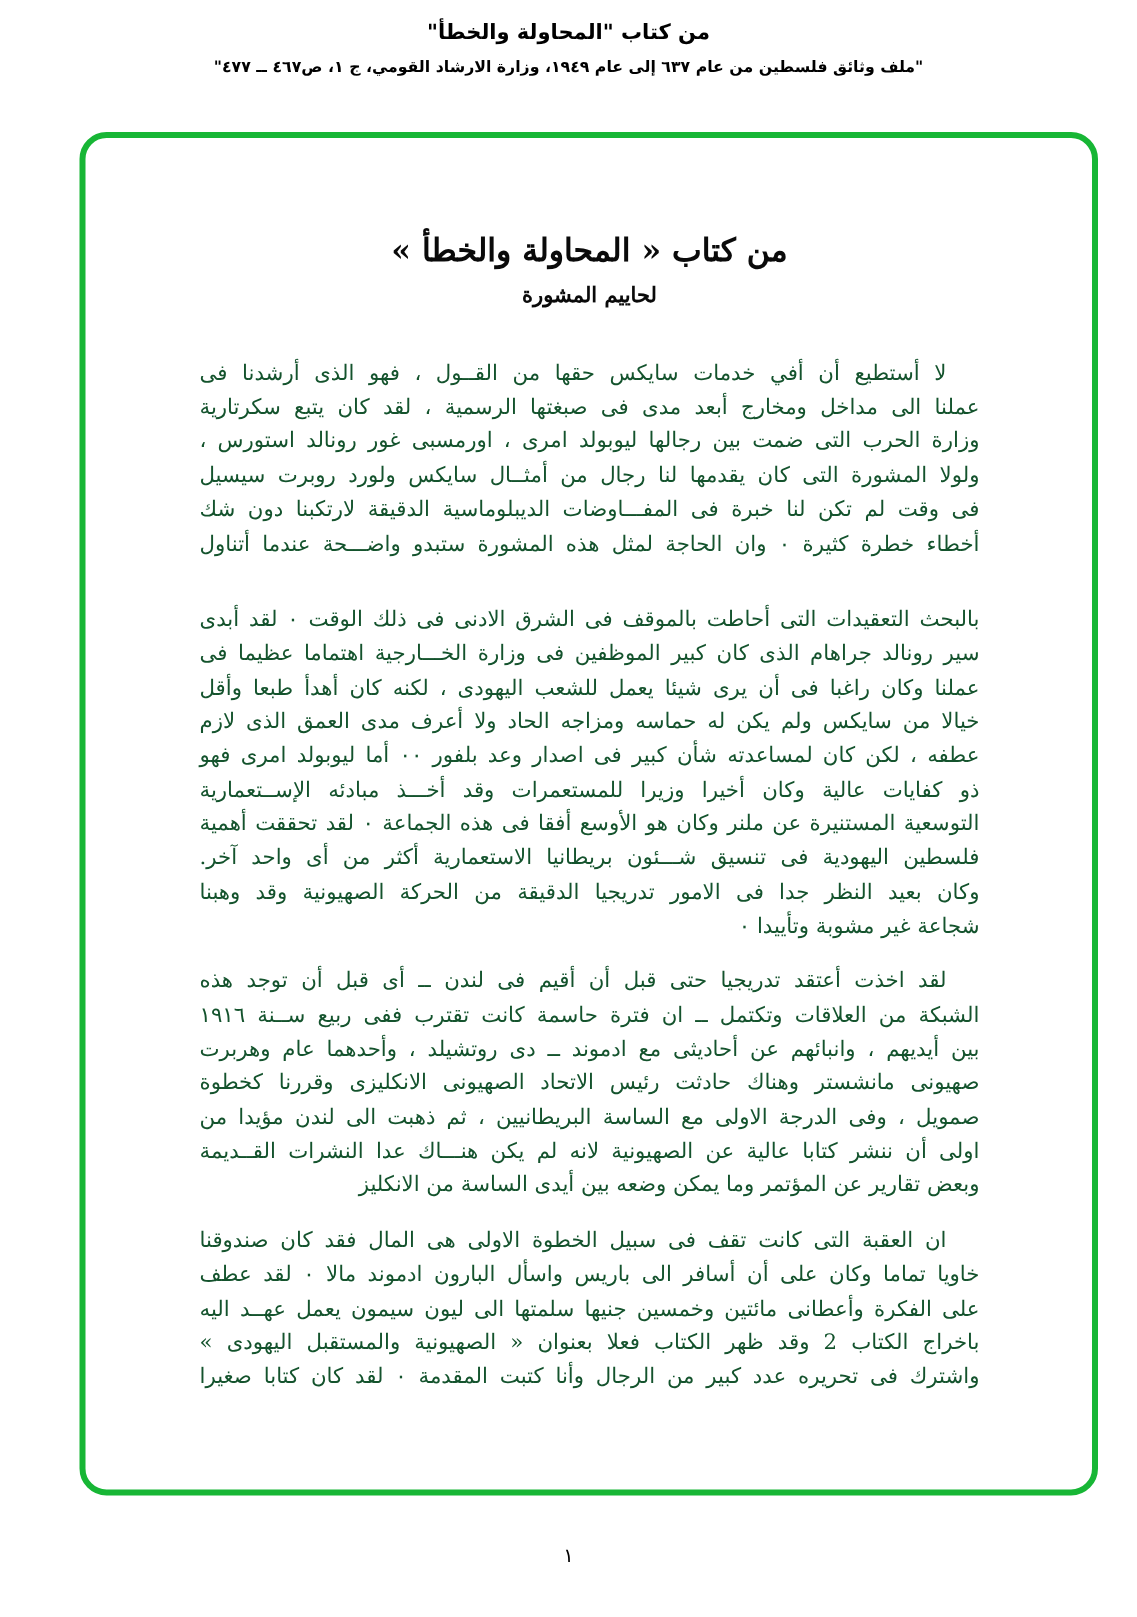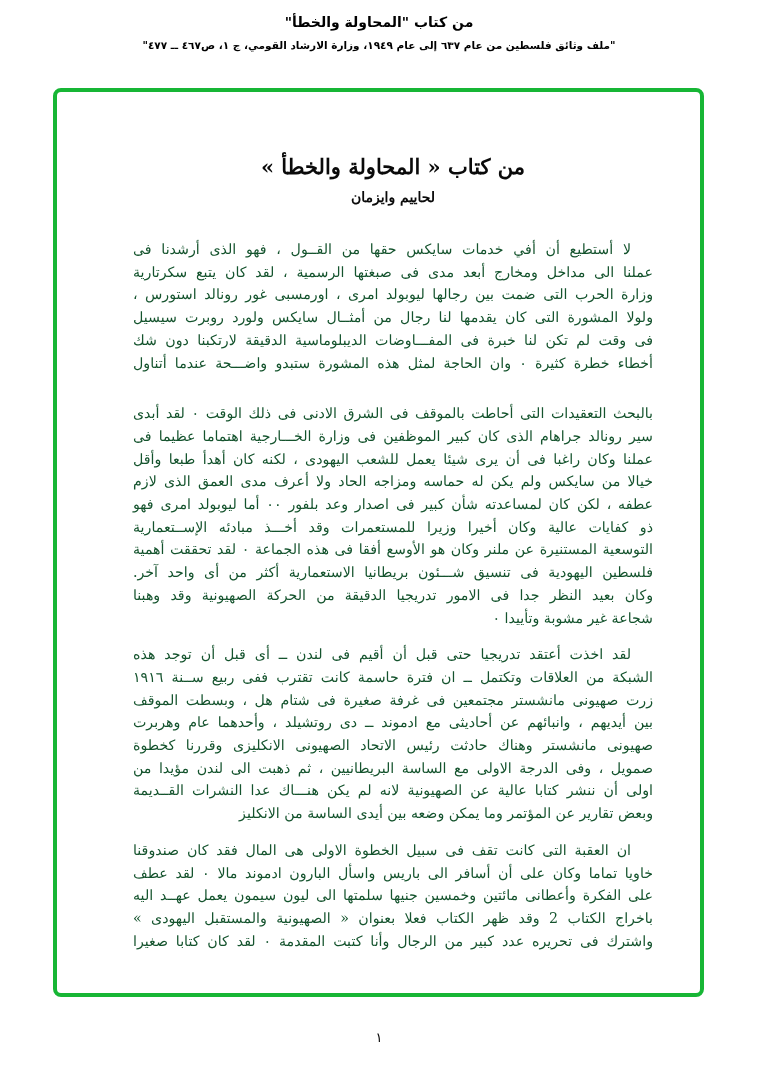--- a/index.html
+++ b/index.html
@@ -38,22 +38,23 @@
       color: #000;
       margin-top: 4px;
     }
     .frame {
       position: absolute;
       left: 53px;
       top: 88px;
       width: 643px;
       height: 901px;
       border: 4px solid #15803d;
-      border-radius: 8px;
+      border-radius: 18px;
       box-sizing: content-box;
+      padding-left: 28px;
     }
     .scan {
       position: absolute;
       left: 76px;
       top: 60px;
       width: 520px;
       direction: rtl;
     }
     .scan-title {
       text-align: center;
@@ -113,21 +114,21 @@
 <body>
 
 <div class="doc-header">
   <div class="doc-header-title">من كتاب "المحاولة والخطأ"</div>
   <div class="doc-header-source">"ملف وثائق فلسطين من عام ٦٣٧ إلى عام ١٩٤٩، وزارة الارشاد القومي، ج ١، ص٤٦٧ ــ ٤٧٧"</div>
 </div>
 
 <div class="frame" style="border-color: rgb(23, 182, 53);">
   <div class="scan">
     <div class="scan-title">من كتاب « المحاولة والخطأ »</div>
-    <div class="scan-author">لحاييم وايزمان</div>
+    <div class="scan-author">لحاييم المشورة</div>
 
     <div class="body-text">
       <p class="paragraph">
         <span class="line first" style="display: block;">لا أستطيع أن أفي خدمات سايكس حقها من القــول ، فهو الذى أرشدنا فى</span>
         <span class="line" style="display: block;">عملنا الى مداخل ومخارج أبعد مدى فى صبغتها الرسمية ، لقد كان يتبع سكرتارية</span>
         <span class="line" style="display: block;">وزارة الحرب التى ضمت بين رجالها ليوبولد امرى ، اورمسبى غور رونالد استورس ،</span>
         <span class="line" style="display: block;">ولولا المشورة التى كان يقدمها لنا رجال من أمثــال سايكس ولورد روبرت سيسيل</span>
         <span class="line" style="display: block;">فى وقت لم تكن لنا خبرة فى المفـــاوضات الديبلوماسية الدقيقة لارتكبنا دون شك</span>
         <span class="line" style="display: block;">أخطاء خطرة كثيرة ٠ وان الحاجة لمثل هذه المشورة ستبدو واضـــحة عندما أتناول</span>
         <span class="line" style="display: block; margin-top: 28px;">بالبحث التعقيدات التى أحاطت بالموقف فى الشرق الادنى فى ذلك الوقت ٠ لقد أبدى</span>
@@ -138,21 +139,20 @@
         <span class="line" style="display: block;">ذو كفايات عالية وكان أخيرا وزيرا للمستعمرات وقد أخـــذ مبادئه الإســتعمارية</span>
         <span class="line" style="display: block;">التوسعية المستنيرة عن ملنر وكان هو الأوسع أفقا فى هذه الجماعة ٠ لقد تحققت أهمية</span>
         <span class="line" style="display: block;">فلسطين اليهودية فى تنسيق شـــئون بريطانيا الاستعمارية أكثر من أى واحد آخر.</span>
         <span class="line" style="display: block;">وكان بعيد النظر جدا فى الامور تدريجيا الدقيقة من الحركة الصهيونية وقد وهبنا</span>
         <span class="line last" style="display: block;">شجاعة غير مشوبة وتأييدا ٠</span>
       </p>
 
       <p class="paragraph">
         <span class="line first" style="display: block;">لقد اخذت أعتقد تدريجيا حتى قبل أن أقيم فى لندن ــ أى قبل أن توجد هذه</span>
         <span class="line" style="display: block;">الشبكة من العلاقات وتكتمل ــ ان فترة حاسمة كانت تقترب ففى ربيع ســنة ١٩١٦</span>
-        <span class="line" style="display: block;">زرت صهيونى مانشستر مجتمعين فى غرفة صغيرة فى شتام هل ، وبسطت الموقف</span>
         <span class="line" style="display: block;">بين أيديهم ، وانبائهم عن أحاديثى مع ادموند ــ دى روتشيلد ، وأحدهما عام وهربرت</span>
         <span class="line" style="display: block;">صهيونى مانشستر وهناك حادثت رئيس الاتحاد الصهيونى الانكليزى وقررنا كخطوة</span>
         <span class="line" style="display: block;">صمويل ، وفى الدرجة الاولى مع الساسة البريطانيين ، ثم ذهبت الى لندن مؤيدا من</span>
         <span class="line" style="display: block;">اولى أن ننشر كتابا عالية عن الصهيونية لانه لم يكن هنـــاك عدا النشرات القــديمة</span>
         <span class="line last" style="display: block;">وبعض تقارير عن المؤتمر وما يمكن وضعه بين أيدى الساسة من الانكليز</span>
       </p>
 
       <p class="paragraph">
         <span class="line first" style="display: block;">ان العقبة التى كانت تقف فى سبيل الخطوة الاولى هى المال فقد كان صندوقنا</span>
         <span class="line" style="display: block;">خاويا تماما وكان على أن أسافر الى باريس واسأل البارون ادموند مالا ٠ لقد عطف</span>

